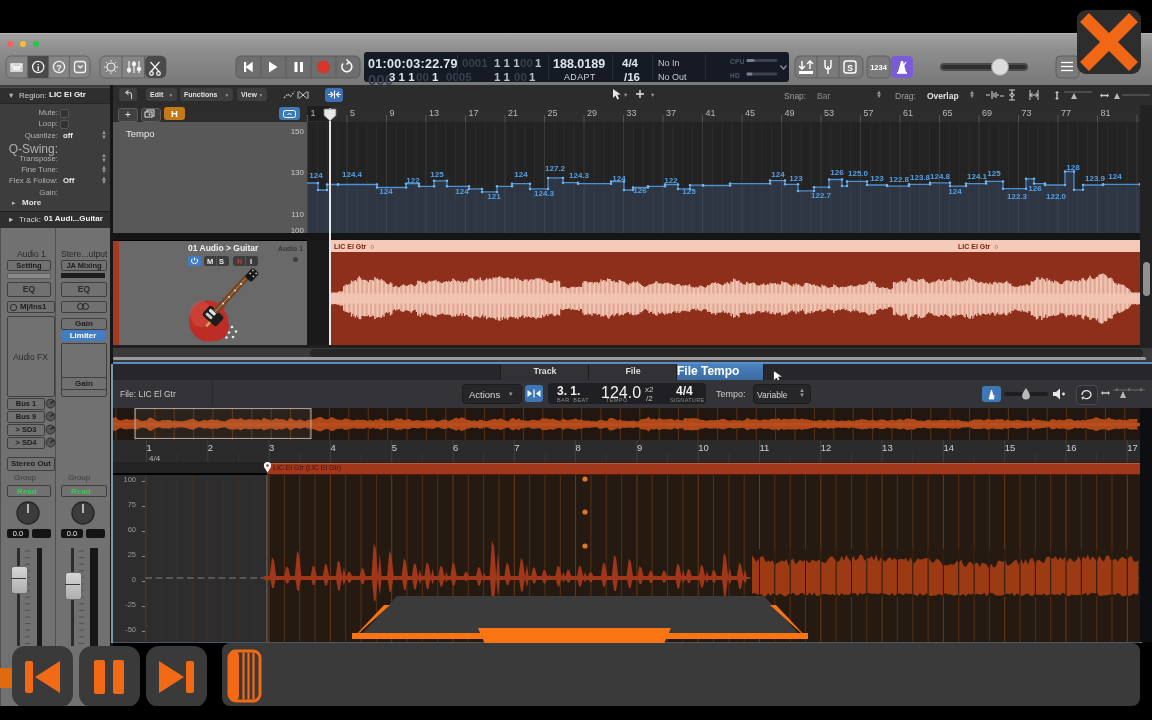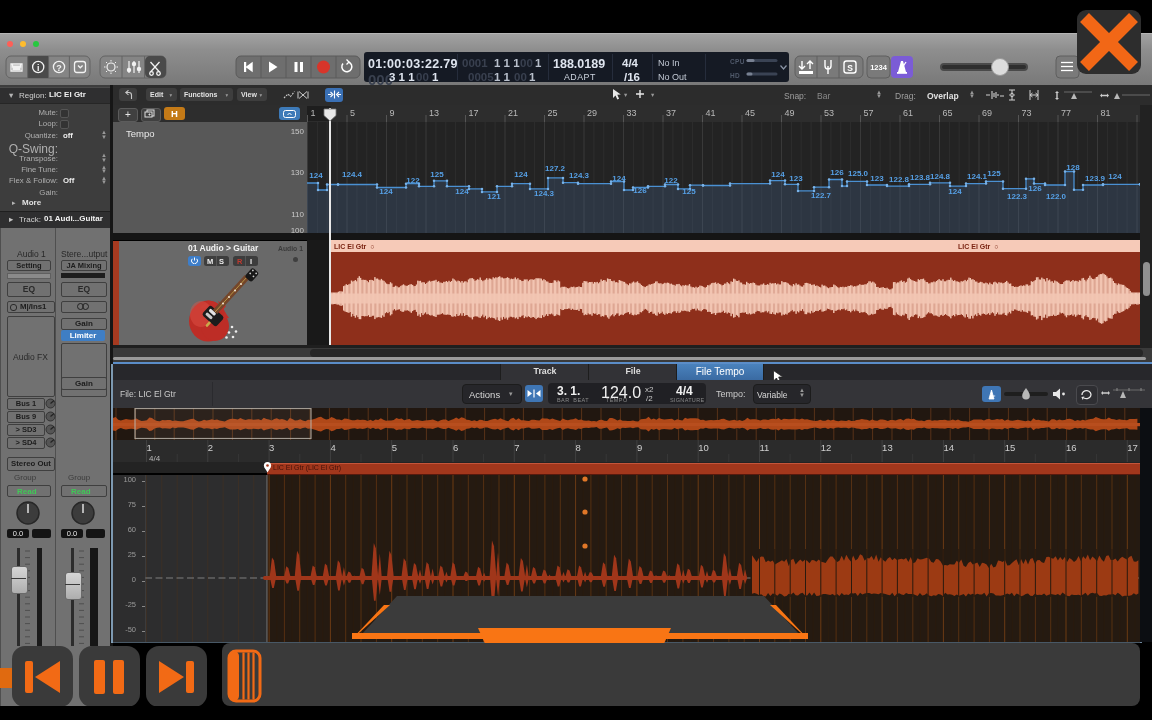--- a/index.html
+++ b/index.html
@@ -84,21 +84,21 @@
 <div class="tx" style="left:494px;top:57px;font-size:11.5px;font-weight:bold;color:#b9c0cc;letter-spacing:0px">1 1 1</div>
 <div class="tx" style="left:520px;top:57px;font-size:11.5px;font-weight:bold;color:#39404f;letter-spacing:0px">00</div>
 <div class="tx" style="left:535px;top:57px;font-size:11.5px;font-weight:bold;color:#b9c0cc;letter-spacing:0px">1</div>
 <div class="tx" style="left:553px;top:56.5px;font-size:12.5px;font-weight:bold;color:#dfe5ef;letter-spacing:0px">188.0189</div>
 <div class="tx" style="left:622px;top:56.5px;font-size:11.5px;font-weight:bold;color:#dfe5ef;letter-spacing:0px">4/4</div>
 <div class="tx" style="left:658px;top:58px;font-size:9px;font-weight:normal;color:#c2c9d4;letter-spacing:0px">No In</div>
 <div class="tx" style="left:368px;top:70.5px;font-size:15px;font-weight:bold;color:#39404f;letter-spacing:0px">000</div>
 <div class="tx" style="left:389px;top:70.5px;font-size:11.5px;font-weight:bold;color:#dfe5ef;letter-spacing:0px">3 1 1</div>
 <div class="tx" style="left:416px;top:70.5px;font-size:11.5px;font-weight:bold;color:#39404f;letter-spacing:0px">00</div>
 <div class="tx" style="left:432px;top:70.5px;font-size:11.5px;font-weight:bold;color:#dfe5ef;letter-spacing:0px">1</div>
-<div class="tx" style="left:468px;top:70.5px;font-size:11.5px;font-weight:bold;color:#39404f;letter-spacing:0px">0005</div>
+<div class="tx" style="left:446px;top:70.5px;font-size:11.5px;font-weight:bold;color:#39404f;letter-spacing:0px">0005</div>
 <div class="tx" style="left:494px;top:70.5px;font-size:11.5px;font-weight:bold;color:#b9c0cc;letter-spacing:0px">1 1</div>
 <div class="tx" style="left:514px;top:70.5px;font-size:11.5px;font-weight:bold;color:#39404f;letter-spacing:0px">00</div>
 <div class="tx" style="left:529px;top:70.5px;font-size:11.5px;font-weight:bold;color:#b9c0cc;letter-spacing:0px">1</div>
 <div class="tx" style="left:564px;top:72px;font-size:8.8px;font-weight:normal;color:#cdd4df;letter-spacing:0.5px">ADAPT</div>
 <div class="tx" style="left:624px;top:70.5px;font-size:11.5px;font-weight:bold;color:#dfe5ef;letter-spacing:0px">/16</div>
 <div class="tx" style="left:658px;top:71.5px;font-size:9px;font-weight:normal;color:#c2c9d4;letter-spacing:0px">No Out</div>
 <div class="tx" style="left:730px;top:57.5px;font-size:6.5px;font-weight:bold;color:#515a6b;letter-spacing:0.3px">CPU</div>
 <div class="tx" style="left:730px;top:71.5px;font-size:6.5px;font-weight:bold;color:#515a6b;letter-spacing:0.3px">HD</div>
 <div class="a" style="left:457px;top:54px;width:1px;height:26px;background:#262d3c"></div>
 <div class="a" style="left:548px;top:54px;width:1px;height:26px;background:#262d3c"></div>
@@ -1310,21 +1310,21 @@
 <div class="a" style="left:310px;top:349px;width:833px;height:8px;background:#262626;border-radius:4px"></div>
 <div class="a" style="left:113px;top:357px;width:1033px;height:3px;background:#9a9a9a;border-radius:2px"></div>
 <div class="a" style="left:1140px;top:105px;width:12px;height:243px;background:#222"></div>
 <div class="a" style="left:1143px;top:262px;width:7px;height:34px;background:#909090;border-radius:4px"></div>
 <div class="a" style="left:111px;top:364px;width:2px;height:279px;background:#8fb0cc;opacity:0.85"></div>
 <div class="a" style="left:1140px;top:364px;width:2px;height:279px;background:#8fb0cc;opacity:0.55"></div>
 <div class="a" style="left:111px;top:641.5px;width:1031px;height:1.5px;background:#8fb0cc;opacity:0.5"></div>
 <div class="a" style="left:113px;top:362px;width:1039px;height:18px;background:#27272b;border-top:2px solid #5b8dc8"></div>
 <div class="a" style="left:500px;top:364px;width:88px;height:16px;background:#323236;border-left:1px solid #1d1d1d;color:#dedede;font-size:8.8px;font-weight:bold;text-align:center;line-height:15px">Track</div>
 <div class="a" style="left:588px;top:364px;width:88px;height:16px;background:#323236;border-left:1px solid #1d1d1d;color:#dedede;font-size:8.8px;font-weight:bold;text-align:center;line-height:15px">File</div>
-<div class="a" style="left:676px;top:364px;width:86px;height:16px;background:linear-gradient(#4a82bd,#3a6aa2);border-left:1px solid #1d1d1d;border-right:1px solid #1d1d1d;color:#fff;font-size:10px;font-weight:normal;text-align:center;line-height:15px">File Tempo</div>
+<div class="a" style="left:676px;top:364px;width:86px;height:16px;background:linear-gradient(#4a82bd,#3a6aa2);border-left:1px solid #1d1d1d;border-right:1px solid #1d1d1d;color:#fff;font-size:12px;font-weight:bold;text-align:left;line-height:15px">File Tempo</div>
 <svg class="a" style="left:772px;top:369px" width="13" height="15">
       <path d="M1.5 1.5 l0 10.5 3-3 2 5.2 2.2-1 -2-5.2 4.2 0 z" fill="#fff" stroke="#222" stroke-width="0.8"></path>
     </svg>
 <div class="a" style="left:113px;top:380px;width:1039px;height:28px;background:#343438;border-bottom:1px solid #1e1e1e"></div>
 <div class="tx" style="left:120px;top:389px;color:#cbcbcb;font-size:8.5px">File: LIC El Gtr</div>
 <div class="a" style="left:212px;top:382px;width:1px;height:24px;background:#2a2a2e"></div>
 <div class="a" style="left:462px;top:384px;width:58px;height:18px;background:#26262a;border:1px solid #1c1c1c;border-radius:4px"></div>
 <div class="tx" style="left:469px;top:388.5px;color:#d8d8d8;font-size:9.5px">Actions</div>
 <div class="tx" style="left:509px;top:390px;color:#999;font-size:7px">▾</div>
 <div class="a" style="left:525px;top:385px;width:18px;height:17px;background:#3f76b5;border-radius:3px"></div>

